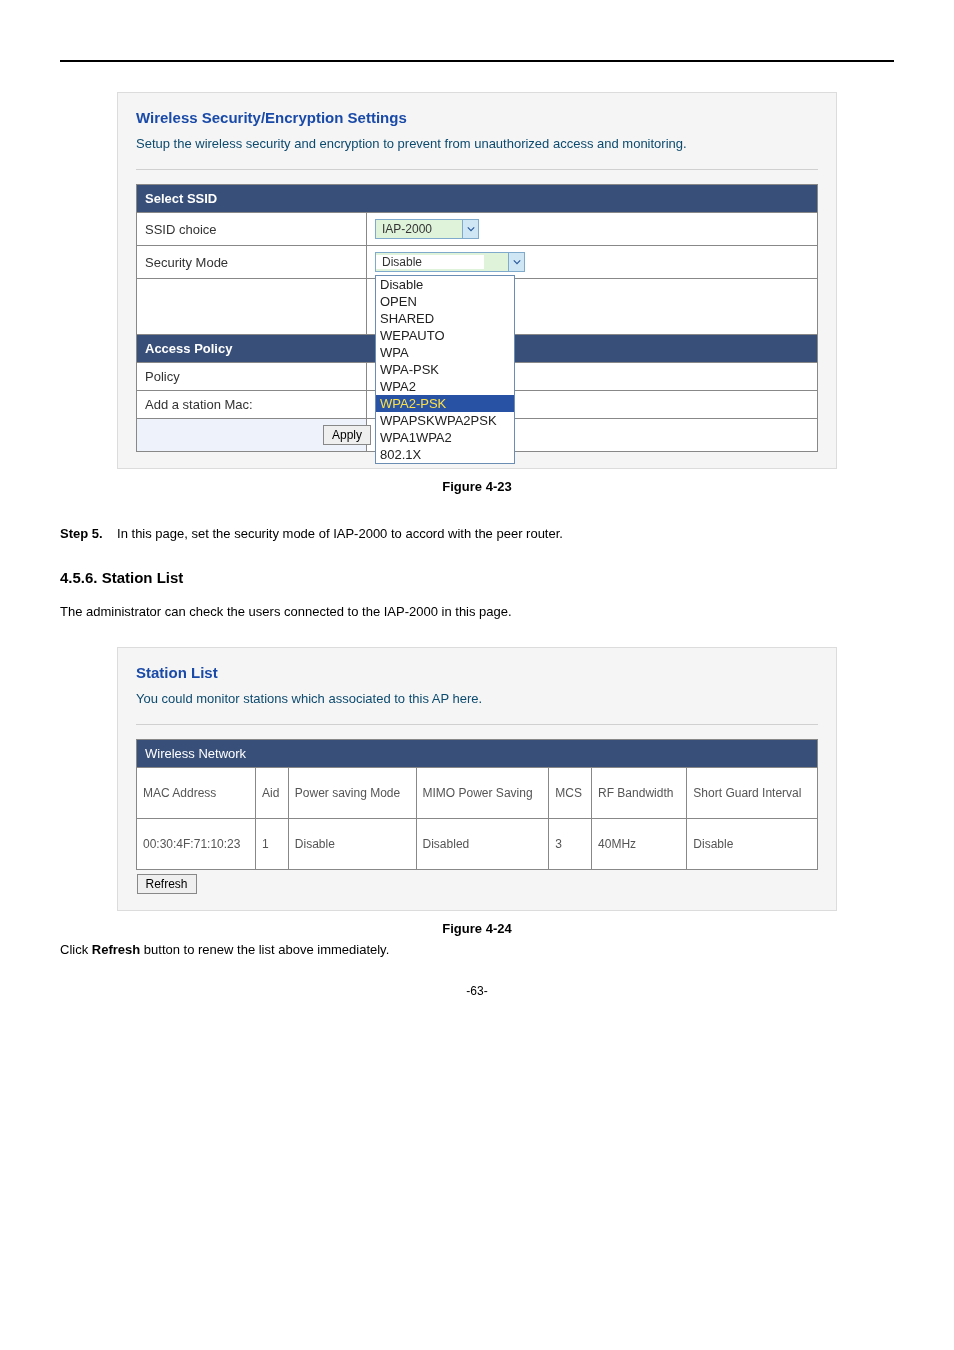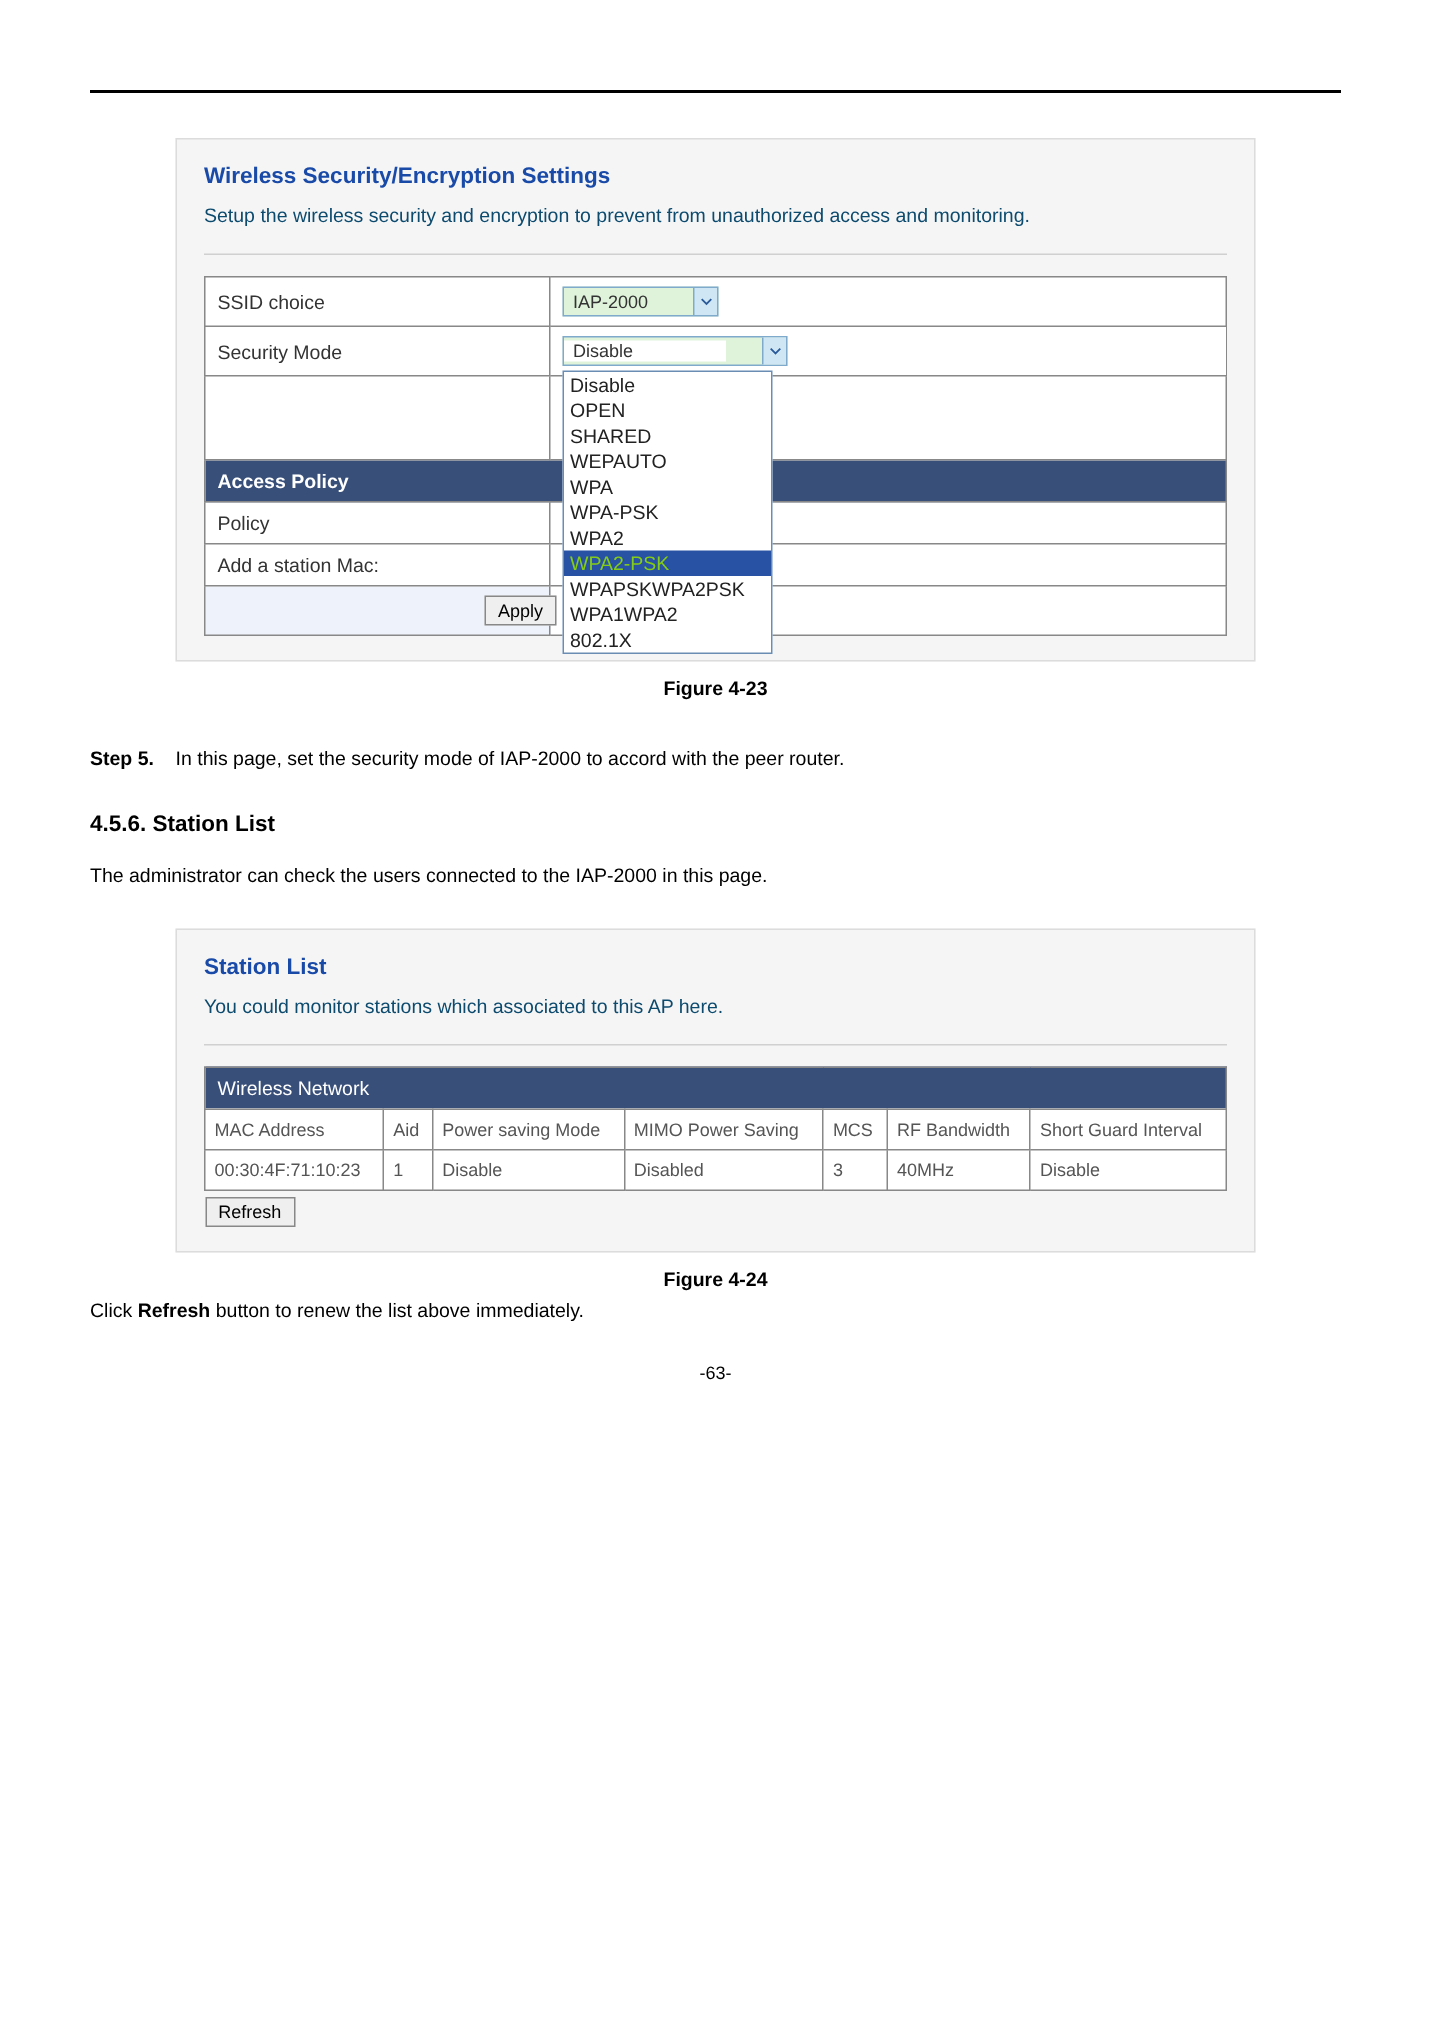--- a/index.html
+++ b/index.html
@@ -99,21 +99,21 @@
     z-index: 5;
     font-size: 13px;
   }
   .dropdown-list .opt {
     padding: 1px 4px 1px 4px;
     color: #222;
     white-space: nowrap;
   }
   .dropdown-list .opt.hi {
     background: #2852a3;
-    color: #84cc16;
+    color: #fde047;
   }
   .btn {
     border: 1px solid #888;
     background: #efefef;
     font-size: 12px;
     padding: 2px 8px;
   }
   .caption {
     text-align: center;
     font-weight: bold;
@@ -138,21 +138,21 @@
     background: #384f7a;
     color: #fff;
     font-weight: normal;
     font-size: 13px;
     text-align: left;
     padding: 6px 8px;
     border: 1px solid #888;
   }
   .station-tbl td, .station-tbl th.col {
     border: 1px solid #888;
-    padding: 6px 6px;
+    padding: 18px 6px;
     font-size: 12px;
     color: #555;
     background: #fff;
     text-align: left;
     font-weight: normal;
   }
   .refresh-row td {
     border: none;
     padding: 4px 0 0 0;
     background: transparent;
@@ -170,20 +170,23 @@
 <div class="page">
   <hr class="hr">
 
   <div class="panel">
     <h2 class="panel-title">Wireless Security/Encryption Settings</h2>
     <p class="panel-desc">Setup the wireless security and encryption to prevent from unauthorized access and monitoring.</p>
     <hr class="section-hr">
 
     <table class="tbl">
       <tbody>
+          <tr>
+        <th class="section-head" colspan="2">Select SSID</th>
+      </tr>
       <tr>
         <td class="label-cell">SSID choice</td>
         <td>
           <span class="sel">
             <span class="sel-text">IAP-2000</span>
             <span class="caret">
               <svg viewBox="0 0 10 10">
                     <path d="M1 3 L5 7 L9 3" fill="none" stroke="#2a5a9a" stroke-width="1.5"></path>
                   </svg>
             </span>

